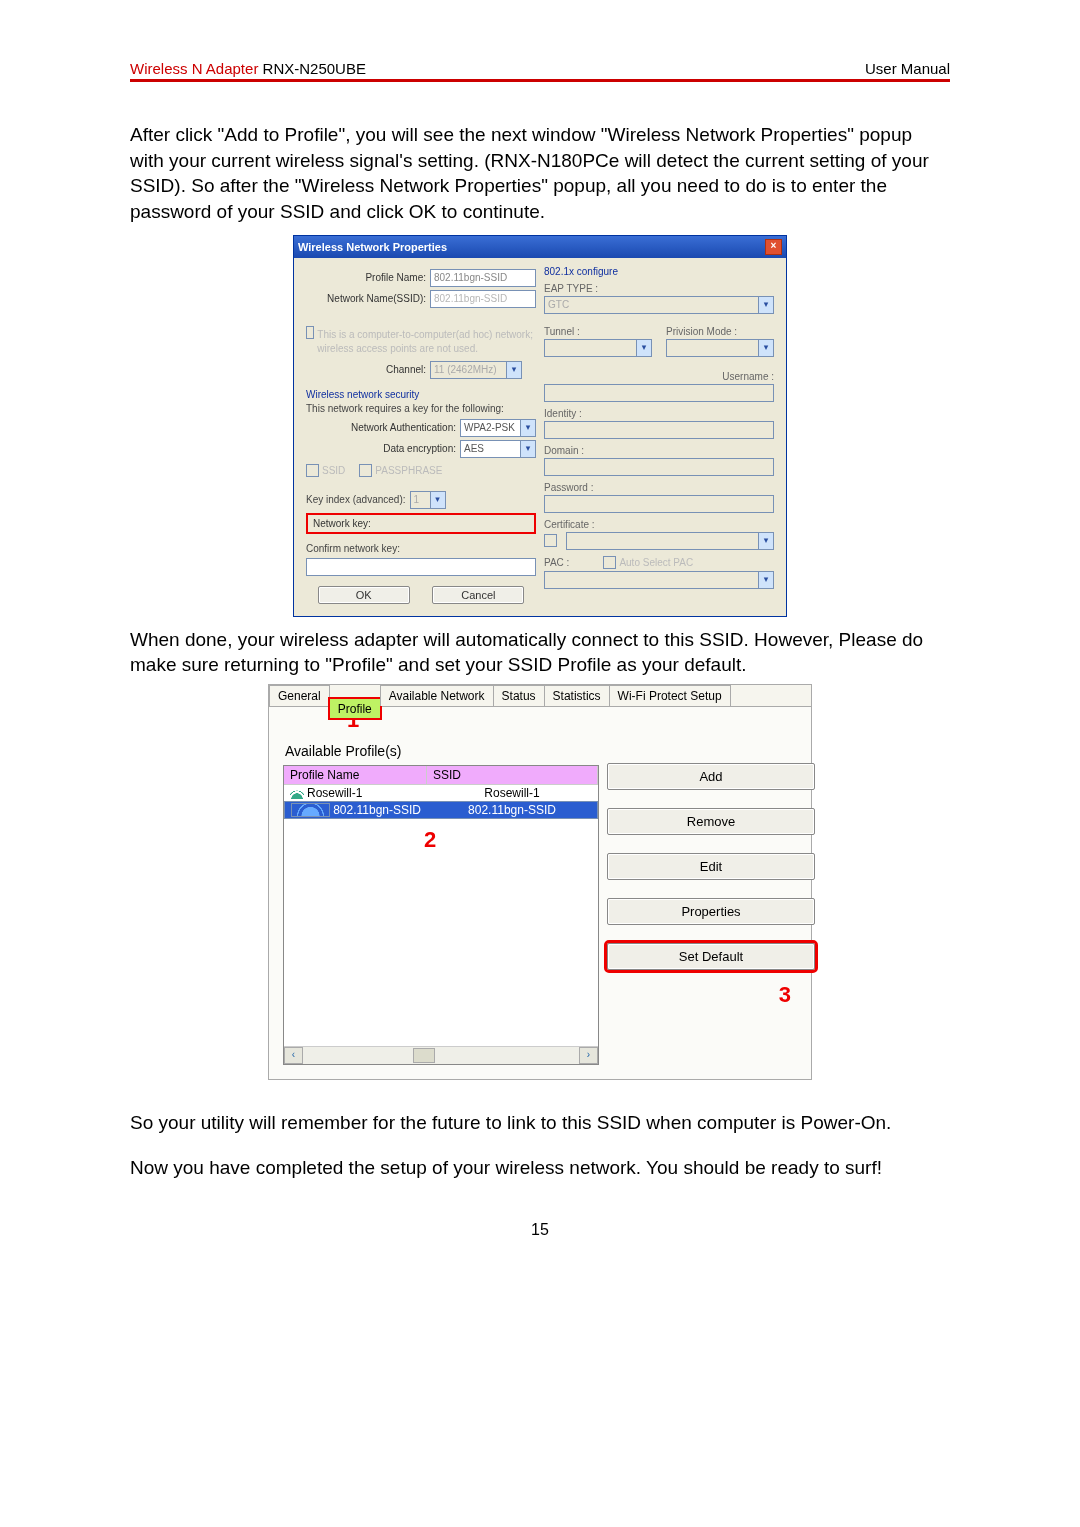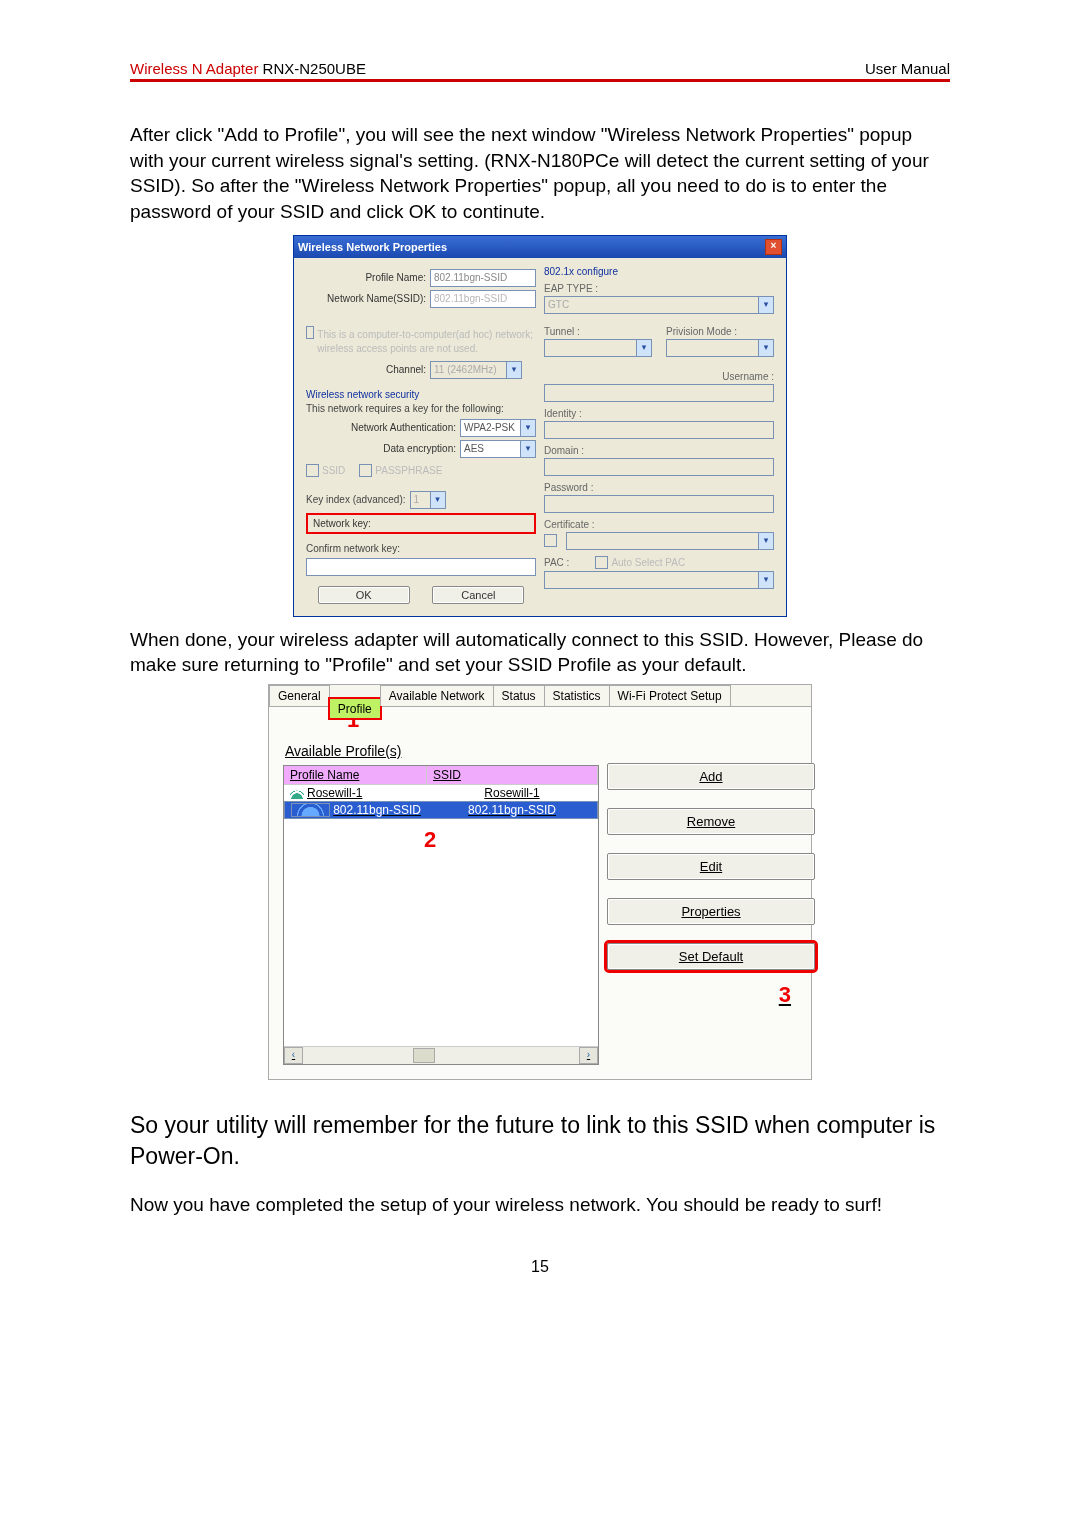--- a/index.html
+++ b/index.html
@@ -25,21 +25,21 @@
     font-size: 19px;
     line-height: 1.35;
     margin: 40px 0 10px 0;
   }
   .body-text2 {
     font-size: 19px;
     line-height: 1.35;
     margin: 10px 0 6px 0;
   }
   .body-text3 {
-    font-size: 23px;
+    font-size: 19px;
     line-height: 1.35;
     margin: 30px 0 6px 0;
   }
   .page-num {
     text-align: center;
     font-size: 16px;
     margin-top: 40px;
   }
 
   
@@ -161,21 +161,21 @@
     position: relative;
   }
   .dlg2-tab.active {
     background: #bef264;
     top: 13px;
   }
   .dlg2-tab.redframe {
     outline: 2px solid #e00;
     outline-offset: -1px;
   }
-  .dlg2-body { padding: 10px 14px 14px 14px; display: flex; text-decoration: underline; }
+  .dlg2-body { padding: 10px 14px 14px 14px; display: flex; }
   .dlg2-left { width: 318px; }
   .dlg2-right { width: 190px; padding-left: 8px; }
   .callout { color: #e00; font-weight: bold; font-size: 22px; }
   .avail-label { font-size: 14px; margin: 0 0 6px 2px; }
   .listpanel {
     border: 1px solid #888;
     background: #fff;
     height: 298px;
     position: relative;
     display: flex;
@@ -378,21 +378,21 @@
 
         <div class="r-lbl">Certificate :</div>
         <div style="display:flex;align-items:center;gap:6px;">
           <span class="chk dis"></span>
           <div class="sel dis" style="flex:1">
             <div class="sel-txt"></div>
               <div class="sel-btn">▾</div>
           </div>
         </div>
 
-        <div class="r-lbl" style="display:flex;align-items:center;gap:6px;">
+        <div class="r-lbl" style="display:flex;align-items:center;gap:14px;">
           <span>PAC :</span>
           <span style="margin-left:20px;display:flex;align-items:center;color:#bbb;">
             <span class="chk dis"></span>
             <span>Auto Select PAC</span>
           </span>
         </div>
         <div class="sel dis">
           <div class="sel-txt"></div>
             <div class="sel-btn">▾</div>
         </div>

